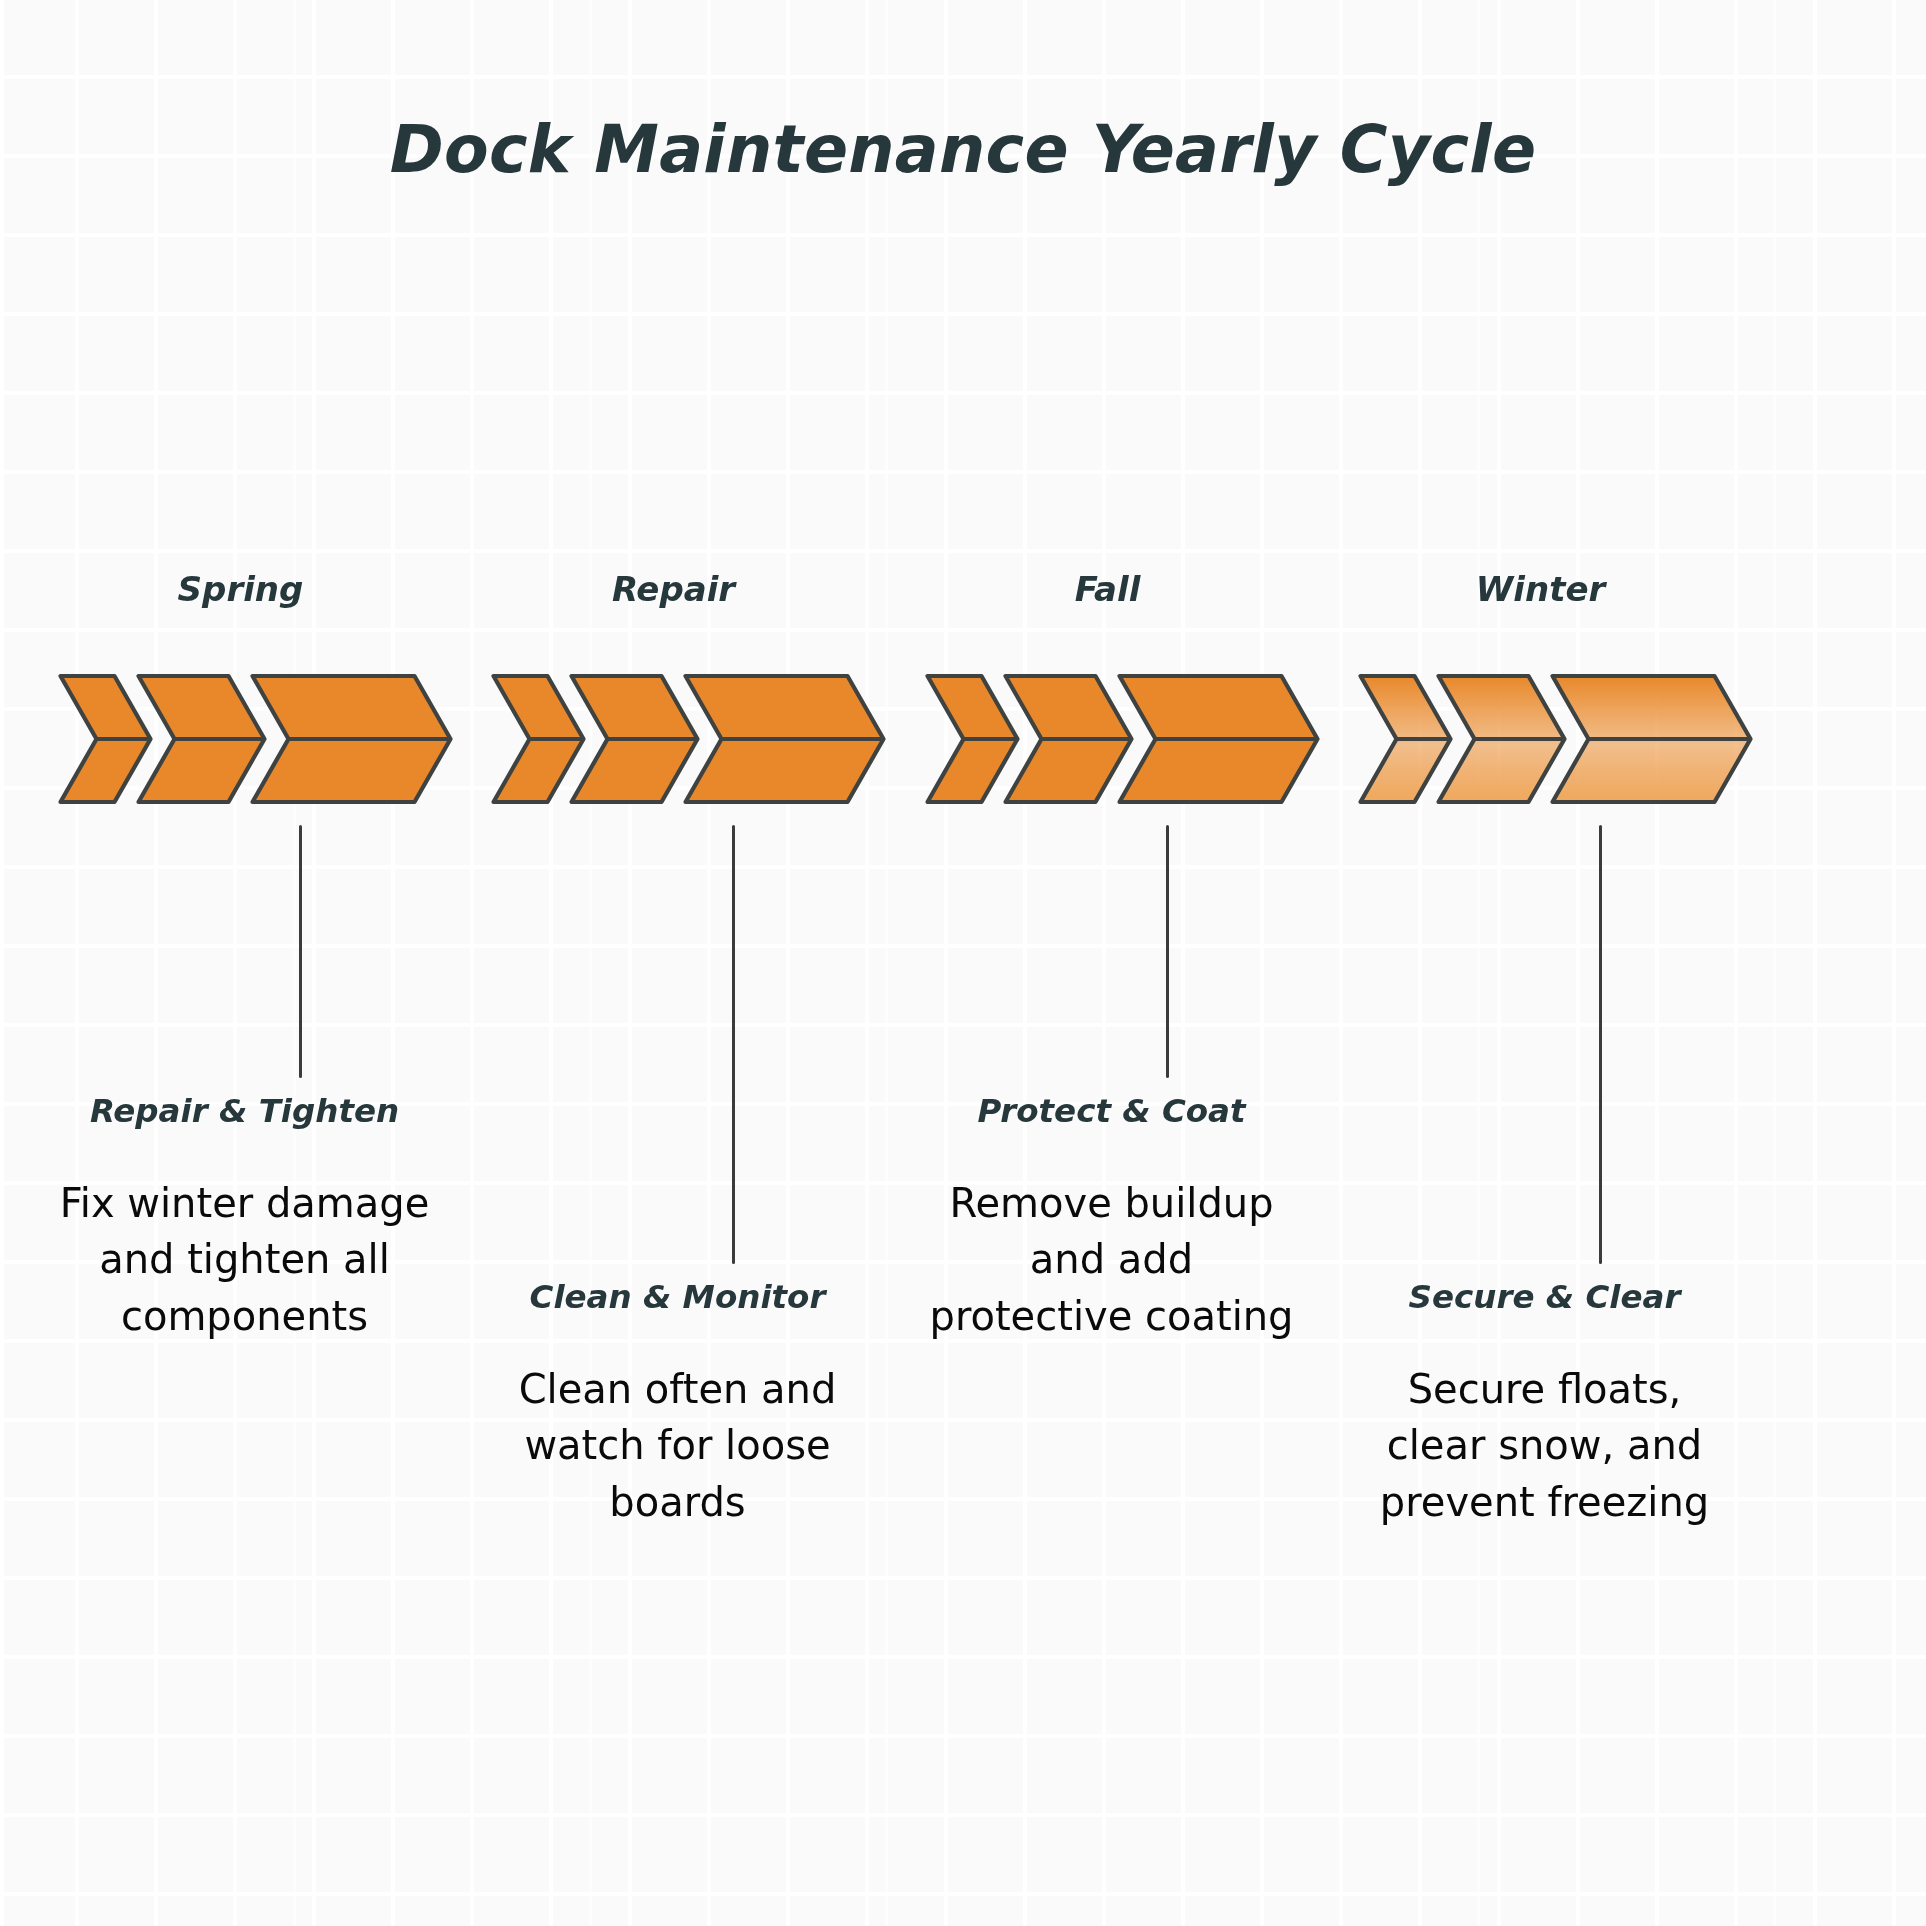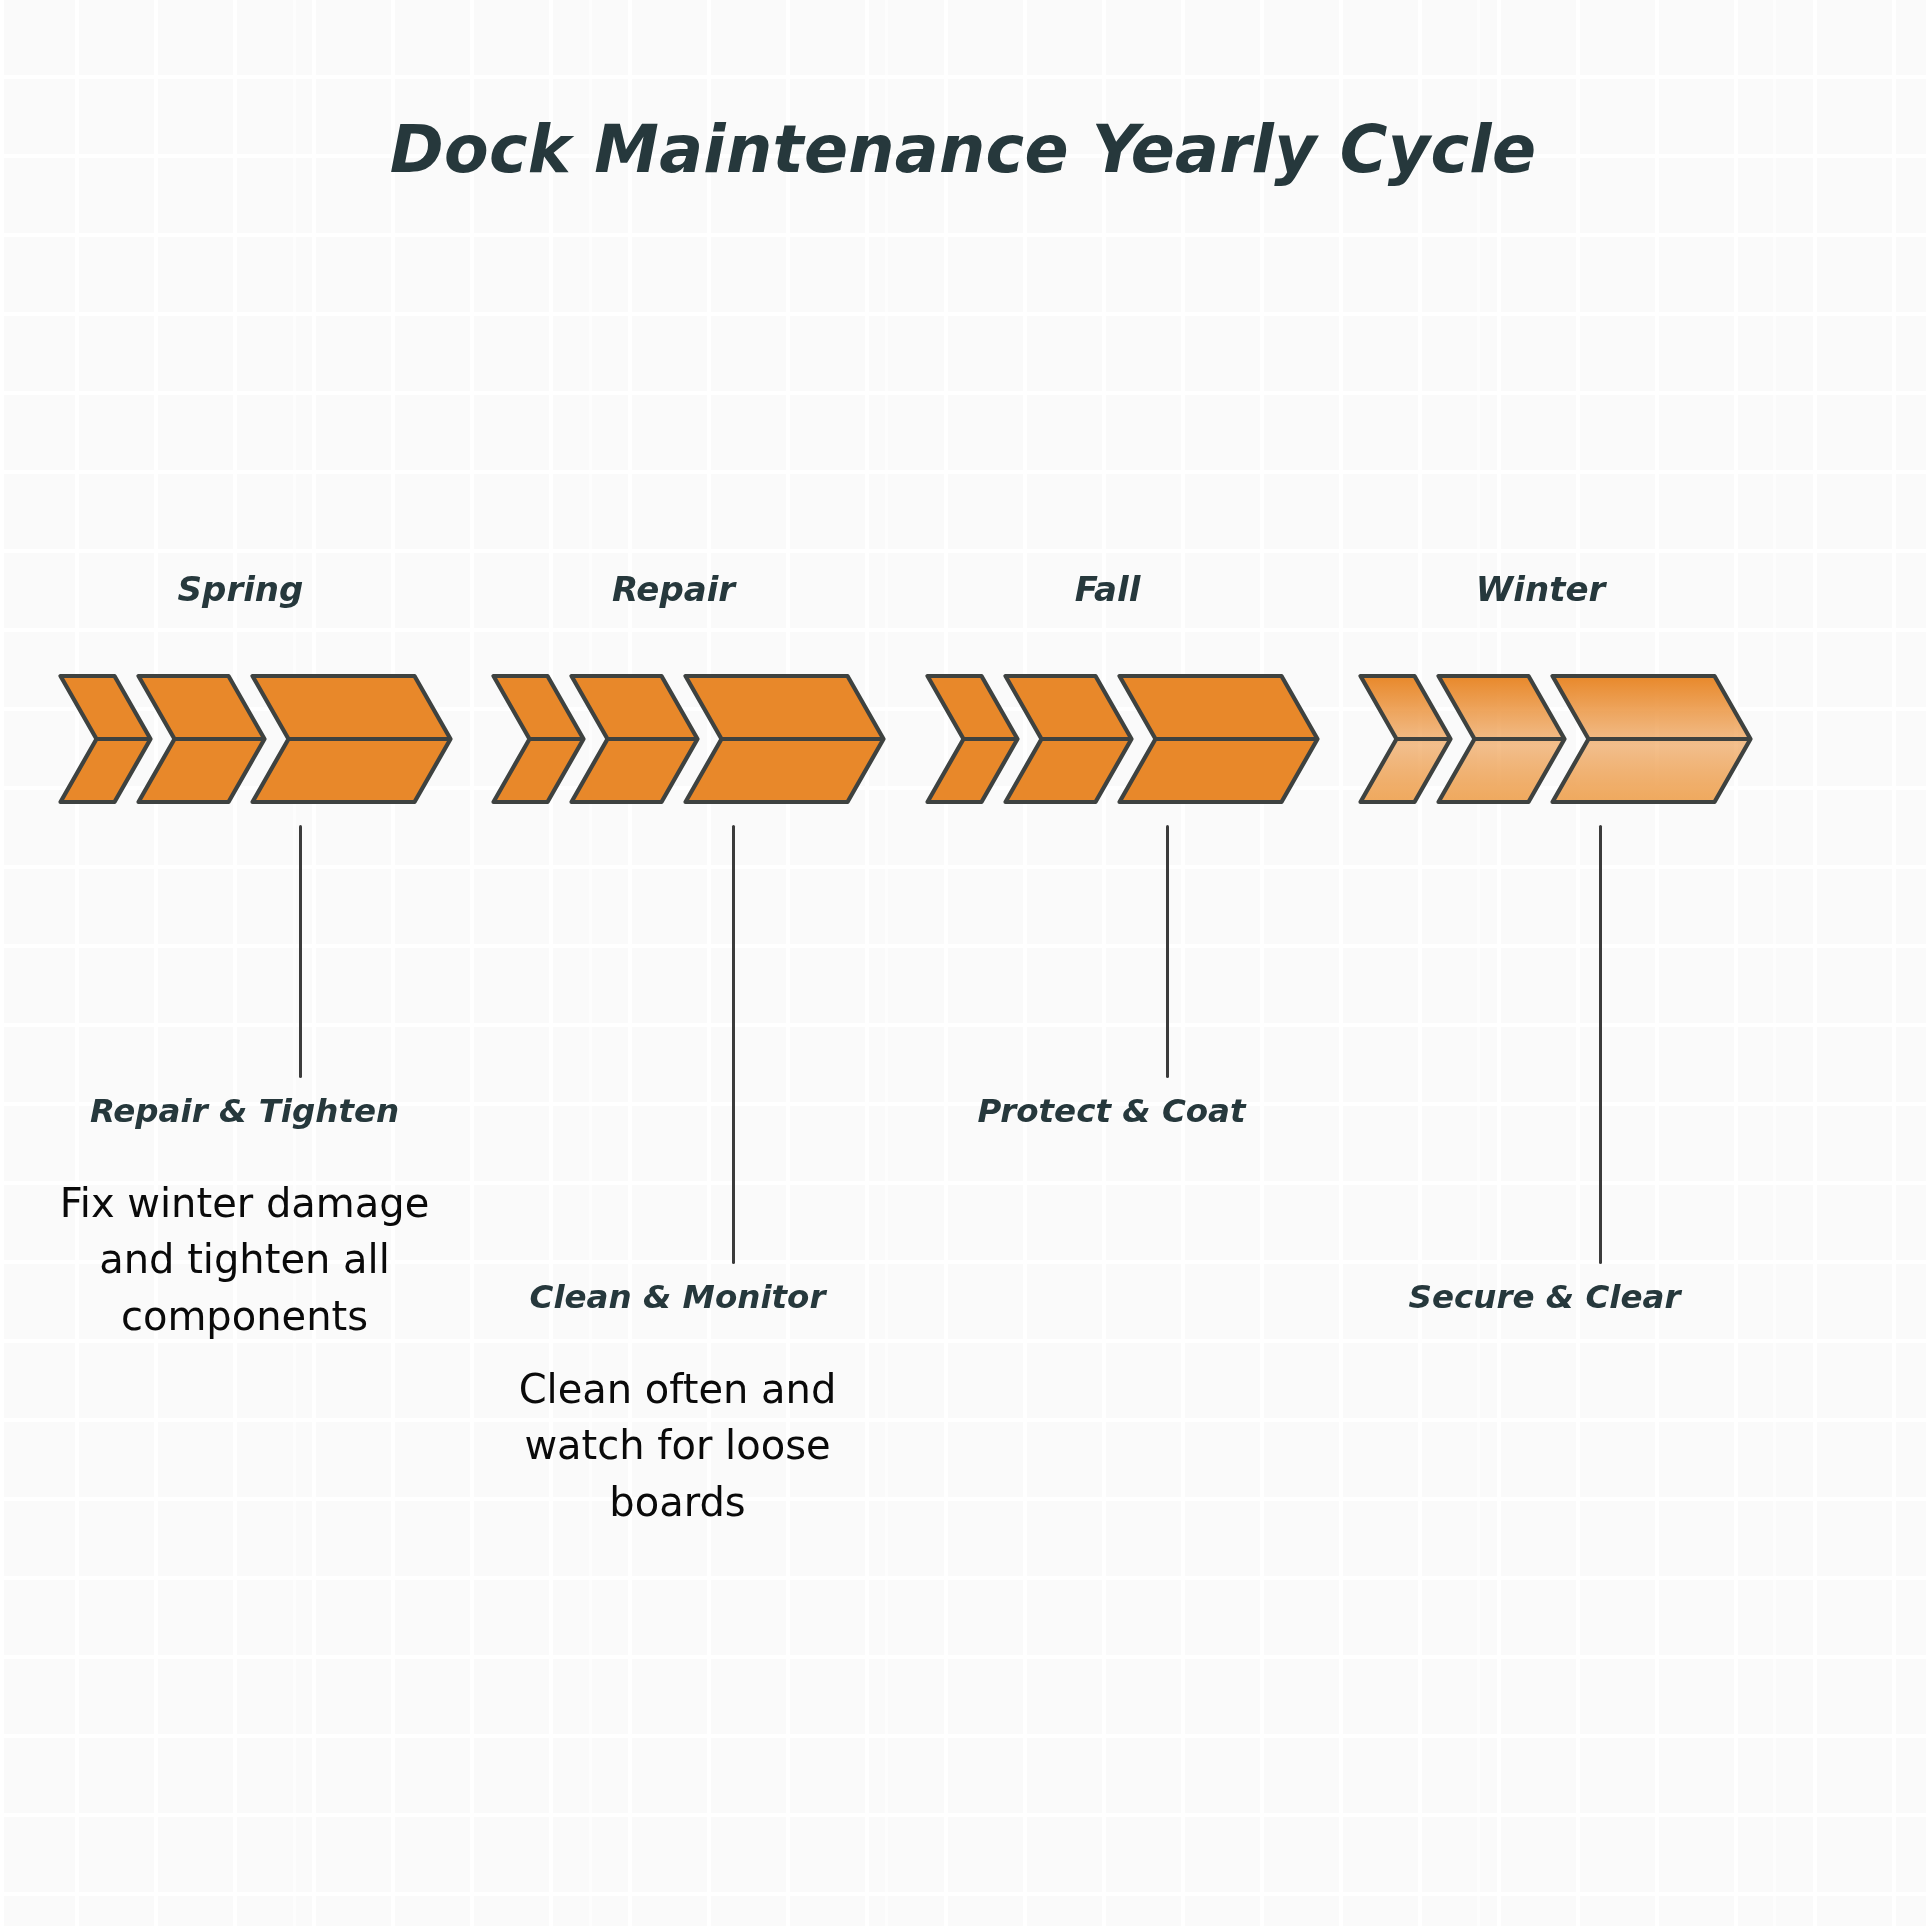--- a/index.html
+++ b/index.html
@@ -198,20 +198,21 @@
           <path d="M 250,110 L 400,110" fill="none"></path>
           <path d="M 440,110 L 710,110" fill="none"></path>
         </g>
       </svg>
     </div>
 
     <div class="connector" style="left:275px; top:825px; height:253px;"></div>
 
     <div class="step-text" style="top:1095px;">
       <div class="step-title">Protect &amp; Coat</div>
+      <div class="step-desc">Remove buildup and add protective coating</div>
     </div>
   </div>
 
   <div class="season-col" style="left:1324px;">
 
     <div class="season-label">Winter</div>
 
     <div class="chevrons">
       <svg width="433" height="132" viewBox="0 0 720 220">
         <defs>
@@ -229,17 +230,18 @@
           <path d="M 250,110 L 400,110" fill="none"></path>
           <path d="M 440,110 L 710,110" fill="none"></path>
         </g>
       </svg>
     </div>
 
     <div class="connector" style="left:275px; top:825px; height:439px;"></div>
 
     <div class="step-text" style="top:1281px;">
       <div class="step-title">Secure &amp; Clear</div>
+      <div class="step-desc">Secure floats, clear snow, and prevent freezing</div>
     </div>
   </div>
 
 </div>
 
 
 </body></html>

